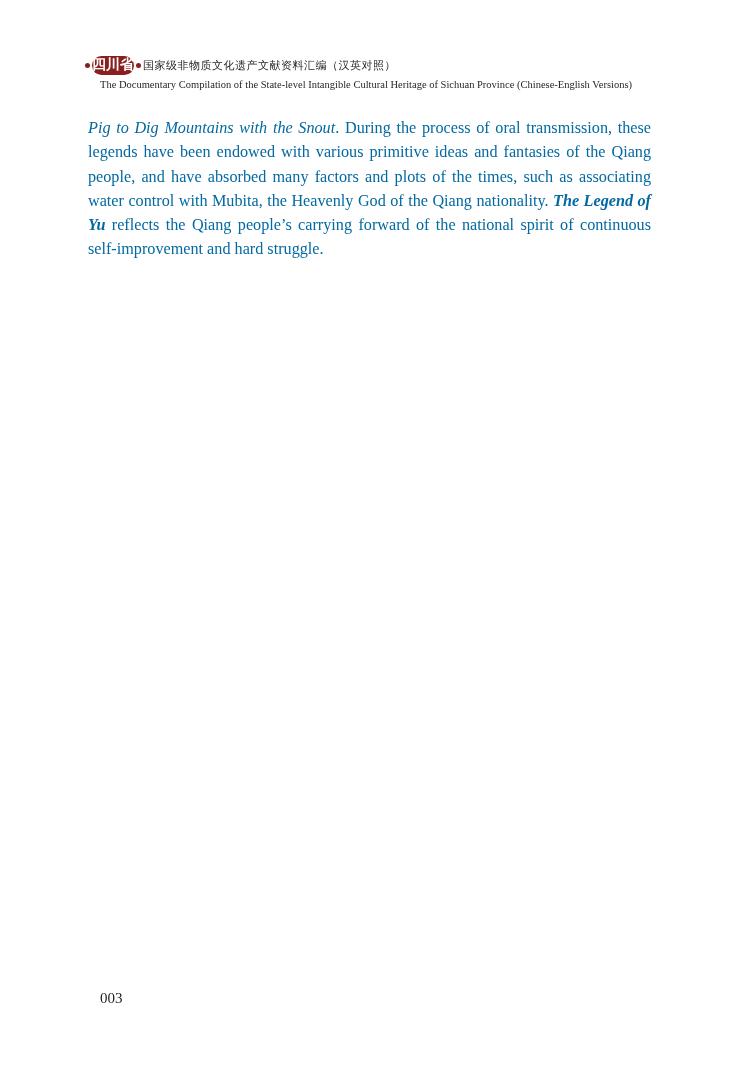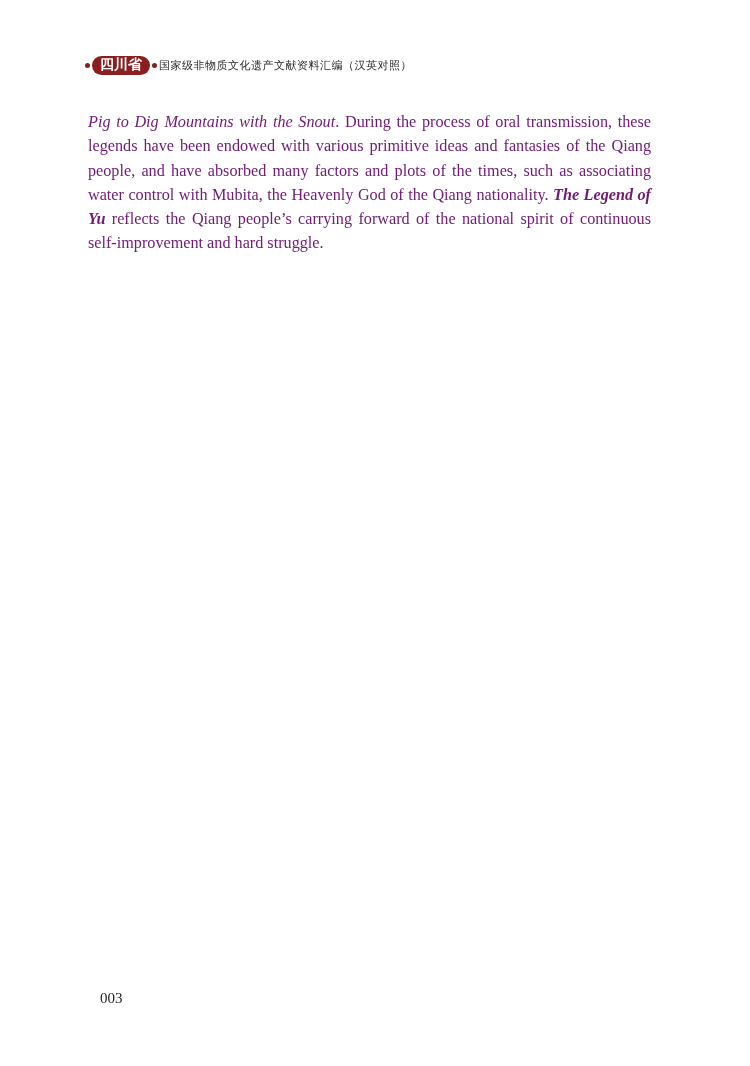--- a/index.html
+++ b/index.html
@@ -2,43 +2,44 @@
 <html><head>
   <meta charset="utf-8">
   <style>
     html, body { margin: 0; padding: 0; background: #ffffff; }
     body { width: 750px; height: 1066px; position: relative; overflow: hidden; font-family: "Liberation Serif", serif; color: #231f20; }
     .header { position: absolute; left: 92px; top: 54px; width: 580px; }
     .header-top { display: flex; align-items: center; height: 22px; }
     .badge {
       display: inline-flex; align-items: center; justify-content: center;
       background: #8a1f1f; color: #ffffff; font-family: "DejaVu Serif", serif;
-      font-size: 14px; font-weight: bold; height: 19px; padding: 0 8px;
+      font-size: 14px; font-weight: bold; height: 19px; padding: 0 0;
       border-radius: 10px; position: relative; letter-spacing: 0px;
     }
     .badge::before, .badge::after {
       content: ""; position: absolute; top: 7px; width: 5px; height: 5px; background: #8a1f1f; border-radius: 50%;
     }
     .badge::before { left: -7px; }
     .badge::after { right: -7px; }
     .header-cn { font-family: "DejaVu Serif", serif; font-size: 11px; margin-left: 9px; color: #231f20; letter-spacing: 0.5px; }
     .header-en { font-size: 10.5px; margin-top: 3px; margin-left: 8px; color: #231f20; white-space: nowrap; }
     .body-text {
-      position: absolute; left: 88px; top: 110px; width: 563px;
-      font-size: 16.2px; line-height: 24.3px; text-align: justify; color: #701a75;
+      position: absolute; left: 88px; top: 116px; width: 563px;
+      font-size: 16.2px; line-height: 24.3px; text-align: justify; color: #0369a1;
     }
     .body-text i { font-style: italic; }
     .body-text b { font-weight: bold; font-style: italic; }
     .page-number { position: absolute; left: 100px; top: 990px; font-size: 15px; color: #231f20; }
   </style>
 </head>
 <body>
 
 <div class="header">
   <div class="header-top">
     <span class="badge">四川省</span>
     <span class="header-cn">国家级非物质文化遗产文献资料汇编（汉英对照）</span>
   </div>
+  <div class="header-en">The Documentary Compilation of the State-level Intangible Cultural Heritage of Sichuan Province (Chinese-English Versions)</div>
 </div>
 
 <div class="body-text"><i>Pig to Dig Mountains with the Snout</i><span>. During the process of oral transmission, these legends have been endowed with various primitive ideas and fantasies of the Qiang people, and have absorbed many factors and plots of the times, such as associating water control with Mubita, the Heavenly God of the Qiang nationality. </span><b>The Legend of Yu</b><span> reflects the Qiang people’s carrying forward of the national spirit of continuous self-improvement and hard struggle.</span></div>
 
 <div class="page-number">003</div>
 
 </body></html>

